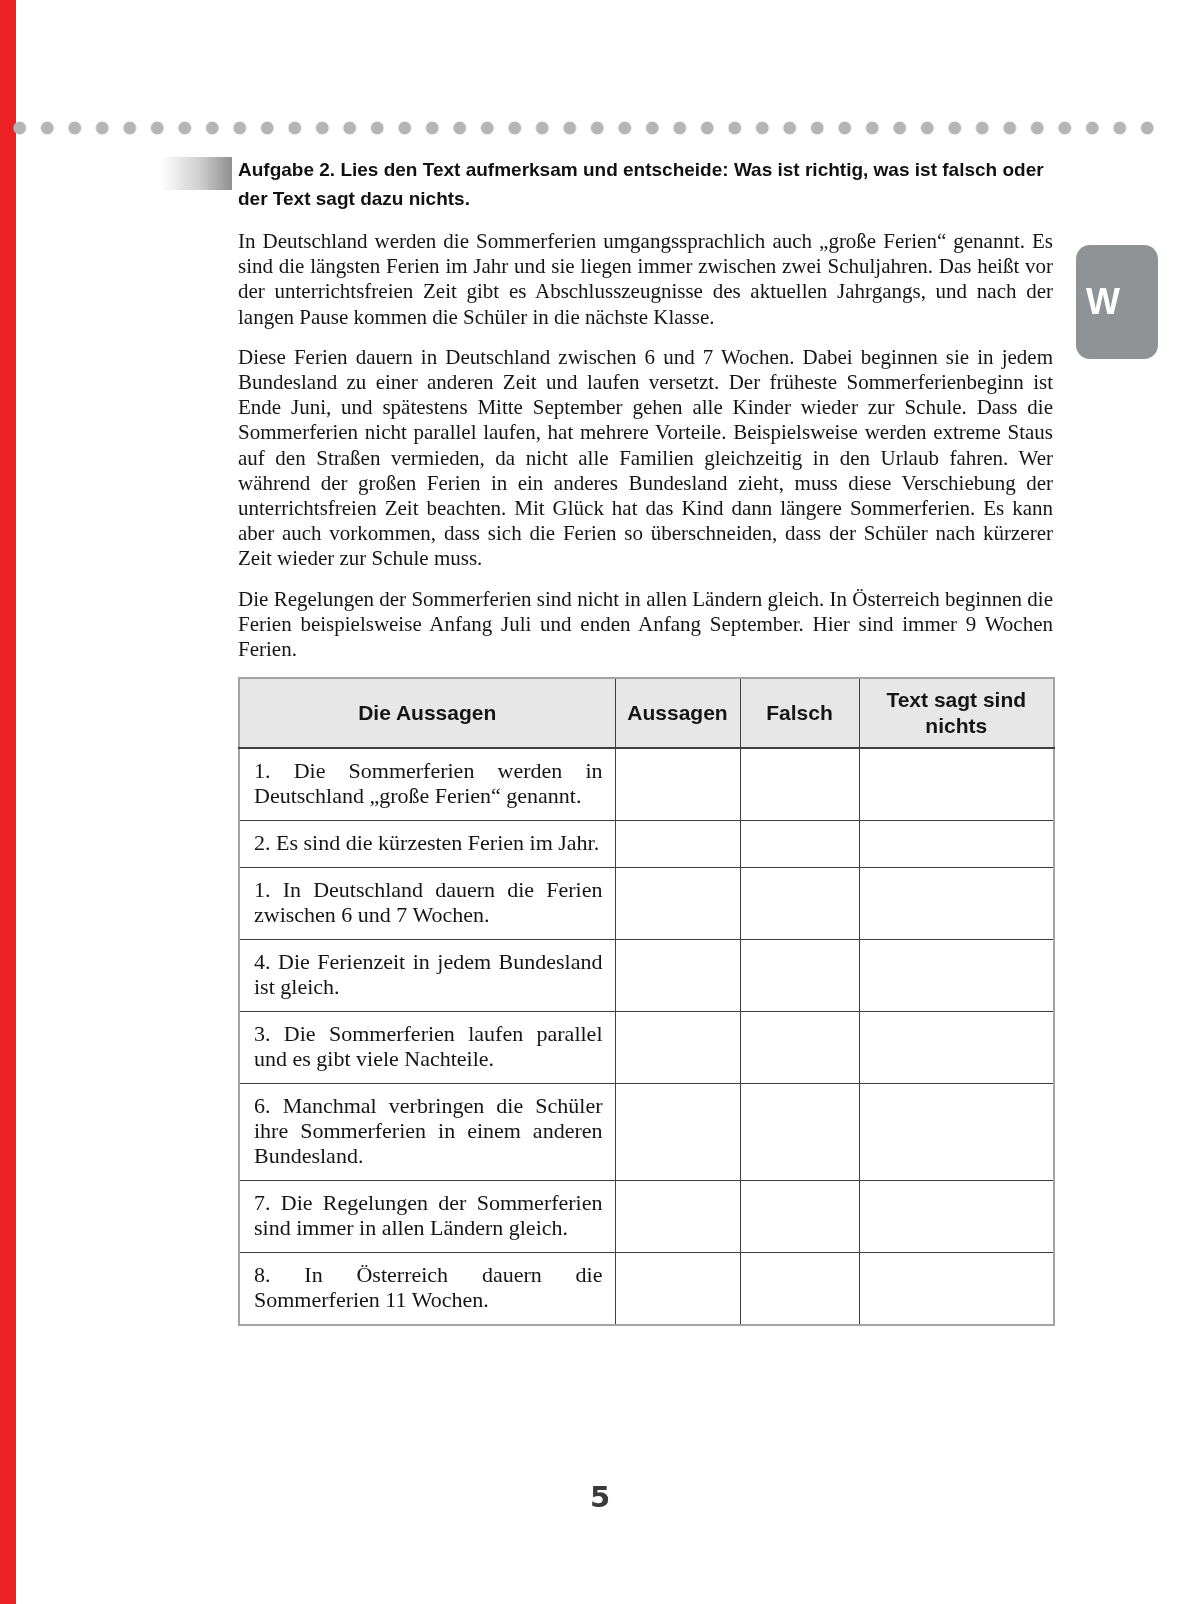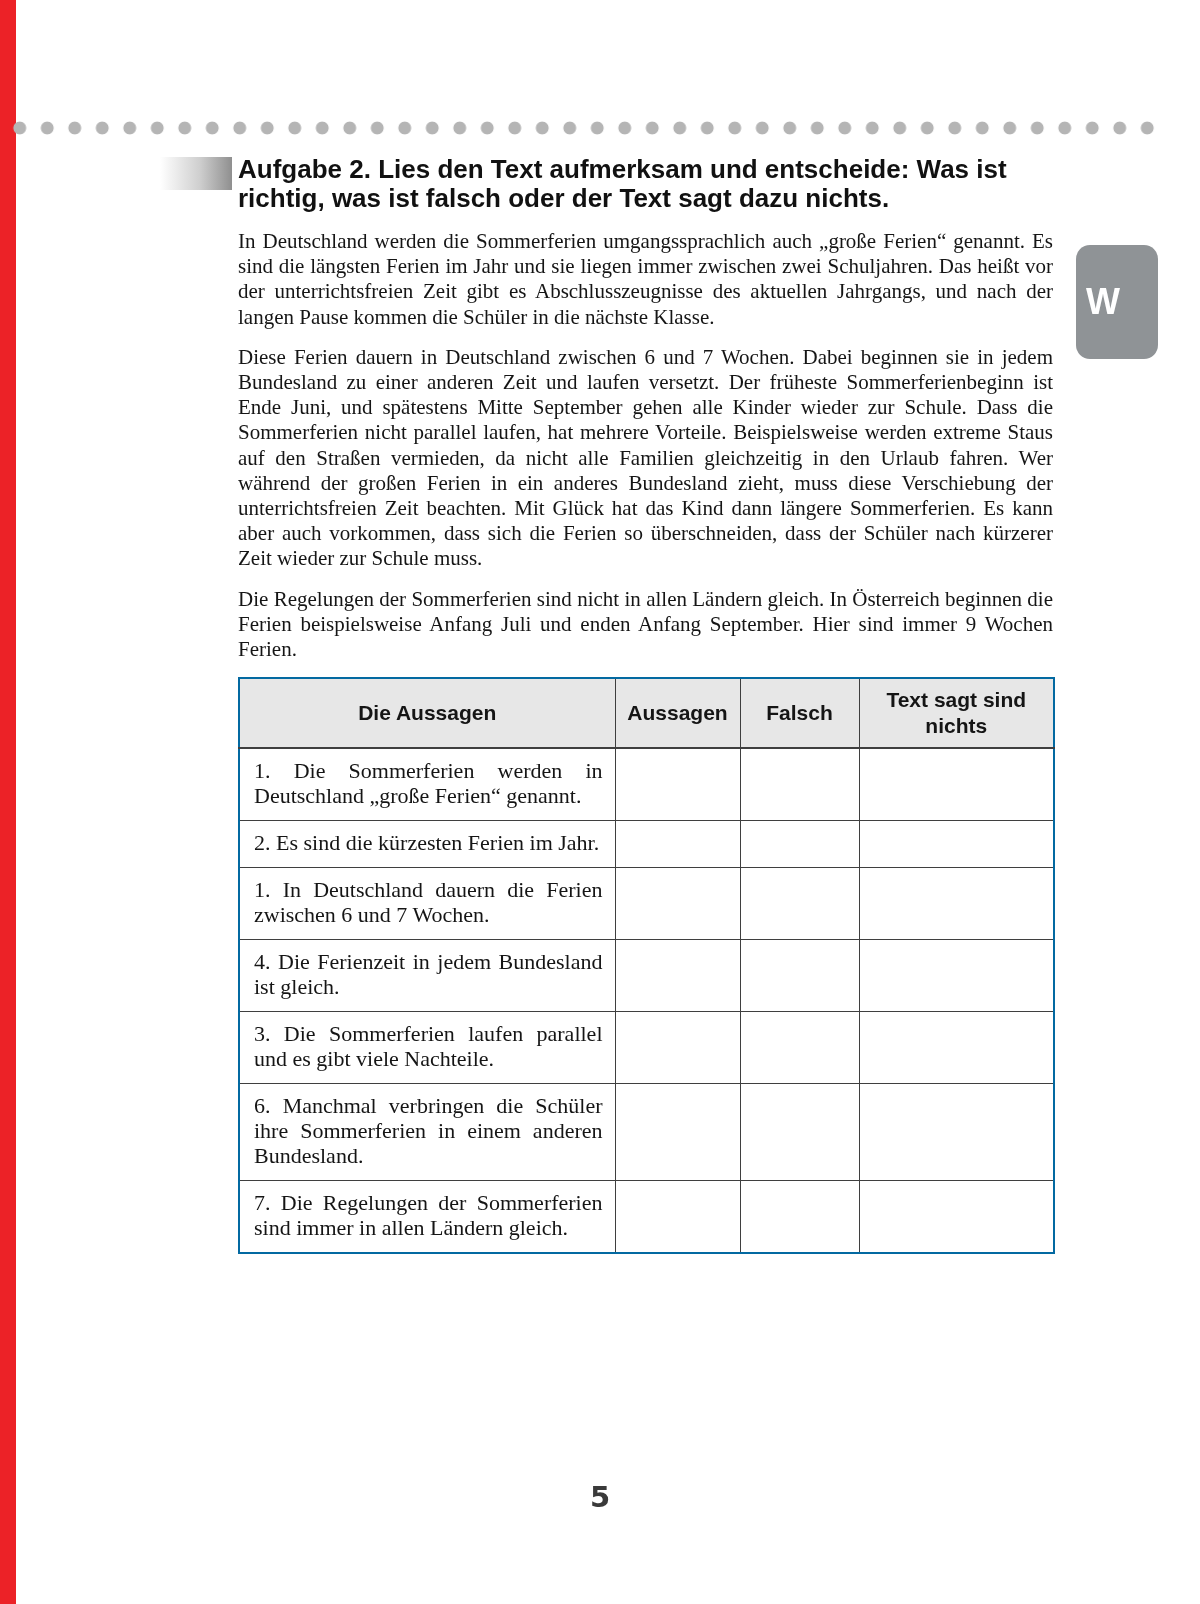--- a/index.html
+++ b/index.html
@@ -41,36 +41,36 @@
   }
   .task-header { position: relative; margin-bottom: 16px; }
   .task-marker {
     position: absolute; left: -78px; top: 2px;
     width: 72px; height: 33px;
     background: linear-gradient(to right, #ffffff 0%, #cfcfcf 55%, #8f8f8f 100%);
   }
   .task-title {
     font-family: "Liberation Sans", sans-serif;
     font-weight: 700;
-    font-size: 26px; line-height: 29px;
+    font-size: 19px; line-height: 29px;
     color: #111111;
   }
   p.body-par {
     font-size: 21px;
     line-height: 25.2px;
     text-align: justify;
     margin-bottom: 15px;
     hyphens: auto;
   }
   table.statements {
     border-collapse: collapse;
     width: 815px;
     margin-top: 10px;
     table-layout: fixed;
-    border: 2px solid #0369a1;
+    border: 2px solid #a3a3a3;
   }
   table.statements th, table.statements td {
     border: 1px solid #3f3f3f;
   }
   table.statements thead th {
     background: #e7e7e7;
     font-family: "Liberation Sans", sans-serif;
     font-weight: 700;
     font-size: 21px; line-height: 26px;
     text-align: center;
@@ -169,18 +169,24 @@
         <td class="answer"></td>
         <td class="answer"></td>
         <td class="answer"></td>
       </tr>
       <tr>
         <td class="statement">7. Die Regelungen der Sommerferien sind immer in allen Ländern gleich.</td>
         <td class="answer"></td>
         <td class="answer"></td>
         <td class="answer"></td>
       </tr>
+      <tr>
+        <td class="statement">8. In Österreich dauern die Sommerferien 11 Wochen.</td>
+        <td class="answer"></td>
+        <td class="answer"></td>
+        <td class="answer"></td>
+      </tr>
     </tbody>
   </table>
 
 </div>
 
 <div class="page-number">5</div>
 
 </body></html>

